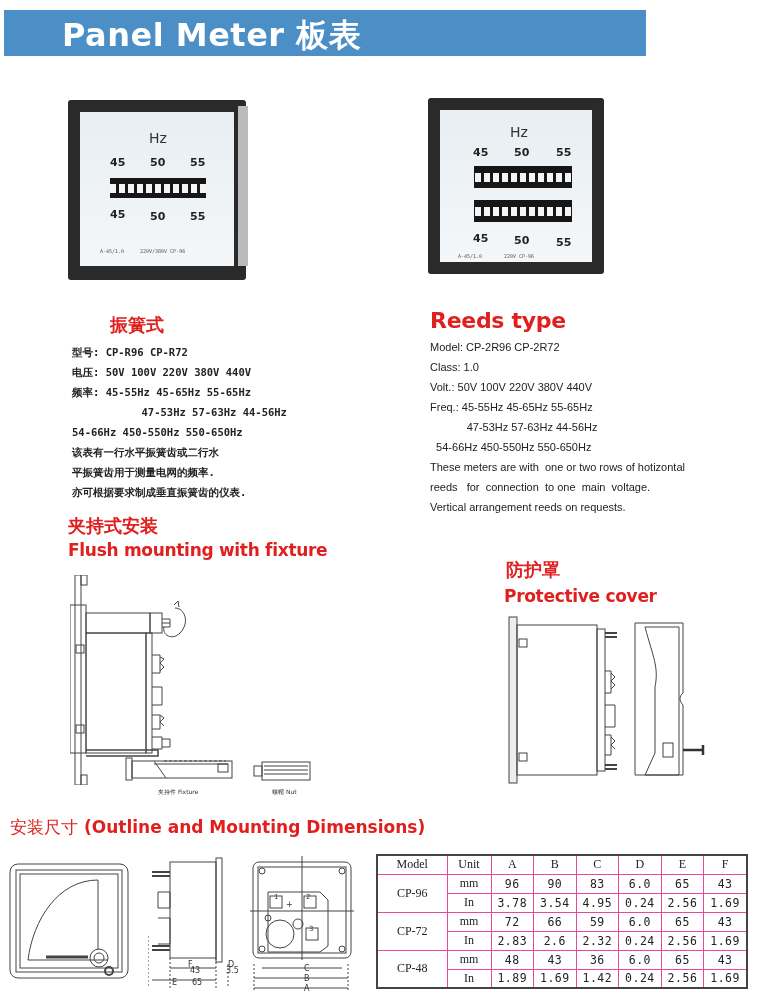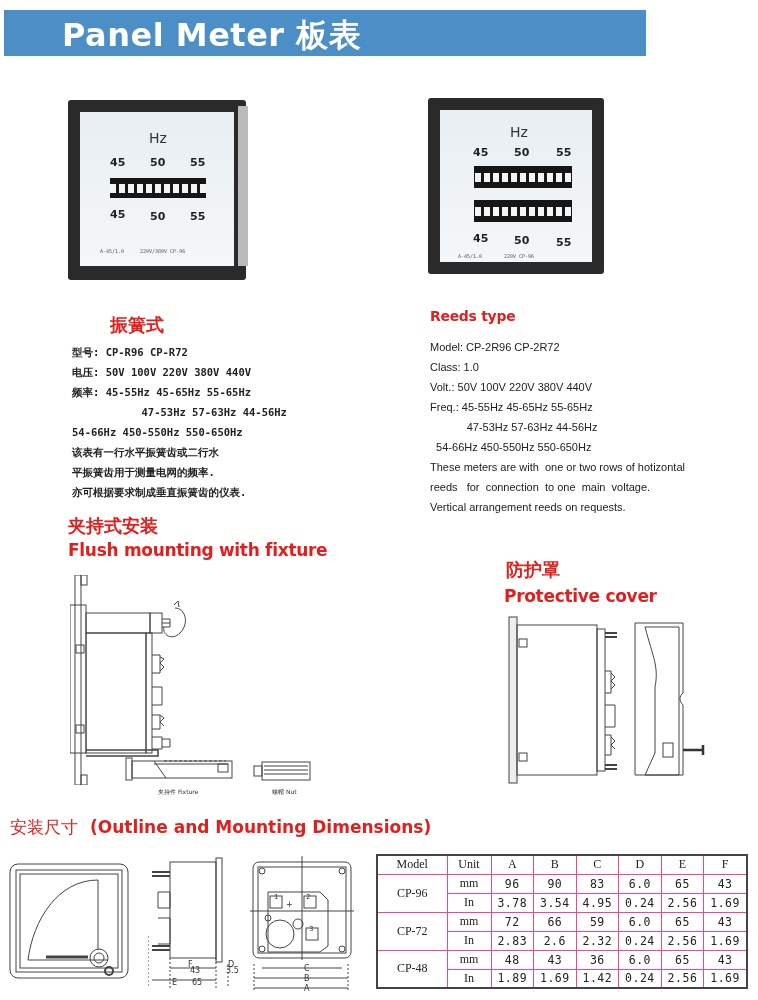--- a/index.html
+++ b/index.html
@@ -22,21 +22,21 @@
   .en-head { position: absolute; color: #e0201e; font-weight: bold; font-family: "DejaVu Sans", sans-serif; font-size: 18px; letter-spacing: -0.3px; }
   .spec { position: absolute; font-size: 11px; line-height: 20px; color: #222; }
   .spec.zh { font-family: "DejaVu Sans Mono", monospace; font-size: 10.5px; font-weight: bold; }
   .spec.en { font-family: "Liberation Sans", sans-serif; font-size: 11px; }
   .spec div { white-space: pre; }
 
   .drawing { position: absolute; }
   .caption { position: absolute; font-size: 6px; color: #333; font-family: "DejaVu Sans", sans-serif; }
 
   .dims-title { position: absolute; left: 10px; top: 816px; color: #e0201e; font-weight: bold; font-family: "DejaVu Sans", sans-serif; font-size: 17px; white-space: nowrap; }
-  .dims-title .zh { font-weight: normal; margin-right: 12px; }
+  .dims-title .zh { font-weight: normal; margin-right: 6px; }
 
   table.dims { position: absolute; left: 376px; top: 854px; width: 372px; border-collapse: collapse; font-family: "Liberation Serif", serif; font-size: 12px; }
   table.dims td, table.dims th { border: 1px solid #ec4899; text-align: center; height: 19px; font-weight: normal; color: #222; }
   table.dims td.num { font-family: "DejaVu Sans Mono", monospace; font-size: 11.5px; letter-spacing: 0.5px; }
   table.dims { border: 2px solid #444; }
 </style>
 </head>
 <body>
 
 <div class="banner">
@@ -116,21 +116,21 @@
   <div>型号: CP-R96 CP-R72</div>
   <div>电压: 50V 100V 220V 380V 440V</div>
   <div>频率: 45-55Hz 45-65Hz 55-65Hz</div>
   <div>           47-53Hz 57-63Hz 44-56Hz</div>
   <div>54-66Hz 450-550Hz 550-650Hz</div>
   <div>该表有一行水平振簧齿或二行水</div>
   <div>平振簧齿用于测量电网的频率.</div>
   <div>亦可根据要求制成垂直振簧齿的仪表.</div>
 </div>
 
-<div class="en-head" style="left:430px; top:308px; font-size:14px;">Reeds type</div>
+<div class="en-head" style="left:430px; top:308px; font-size:22px;">Reeds type</div>
 <div class="spec en" style="left:430px; top:337px;">
   <div>Model: CP-2R96 CP-2R72</div>
   <div>Class: 1.0</div>
   <div>Volt.: 50V 100V 220V 380V 440V</div>
   <div>Freq.: 45-55Hz 45-65Hz 55-65Hz</div>
   <div>            47-53Hz 57-63Hz 44-56Hz</div>
   <div>  54-66Hz 450-550Hz 550-650Hz</div>
   <div>These meters are with  one or two rows of hotizontal</div>
   <div>reeds   for  connection  to one  main  voltage.</div>
   <div>Vertical arrangement reeds on requests.</div>

